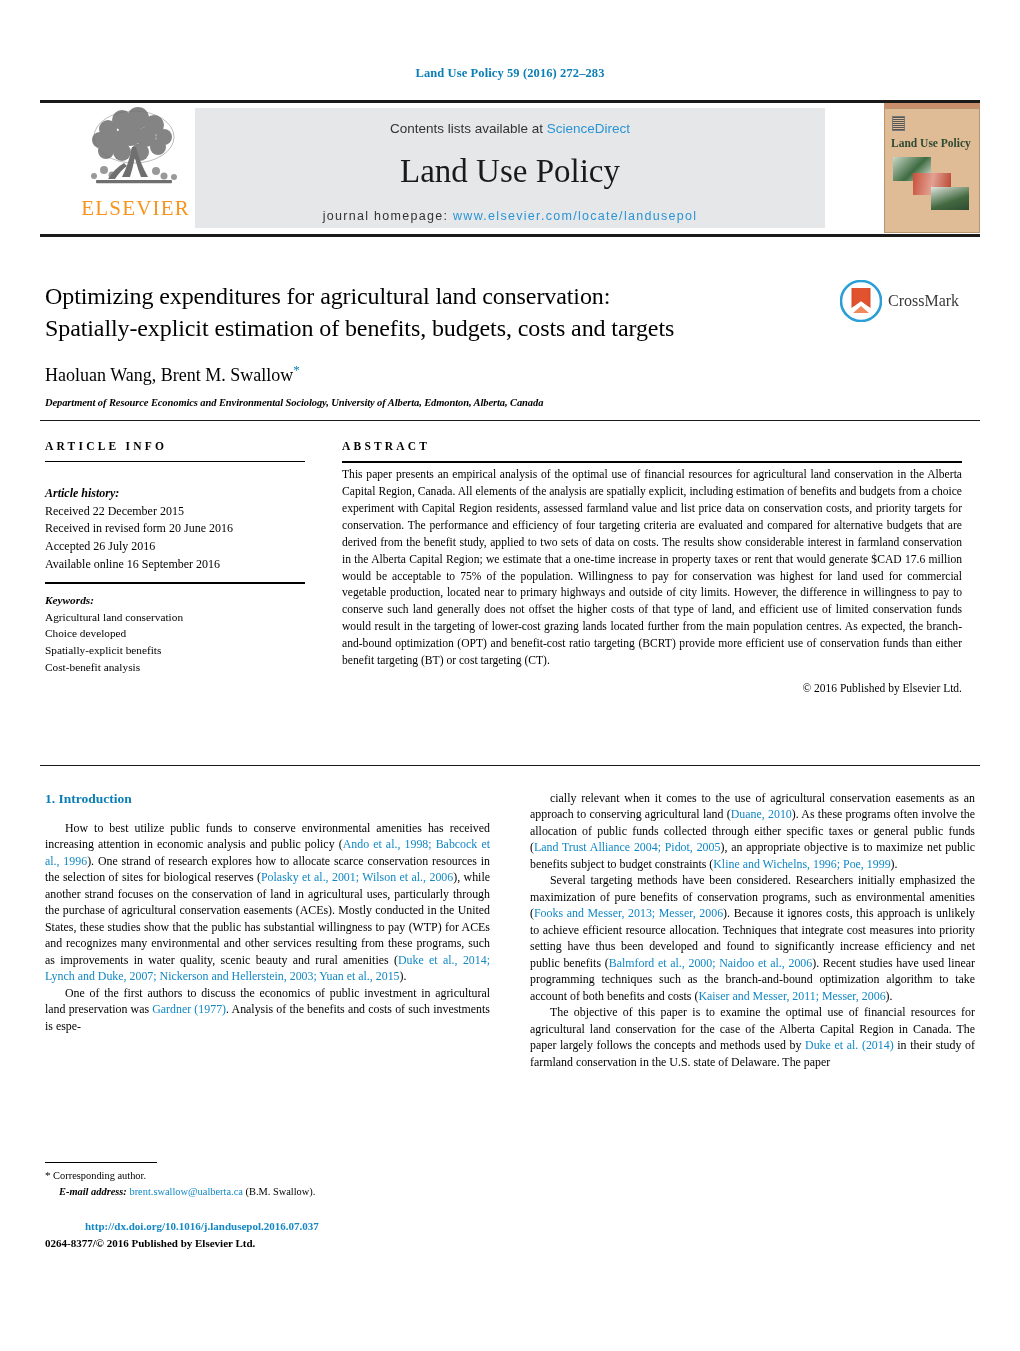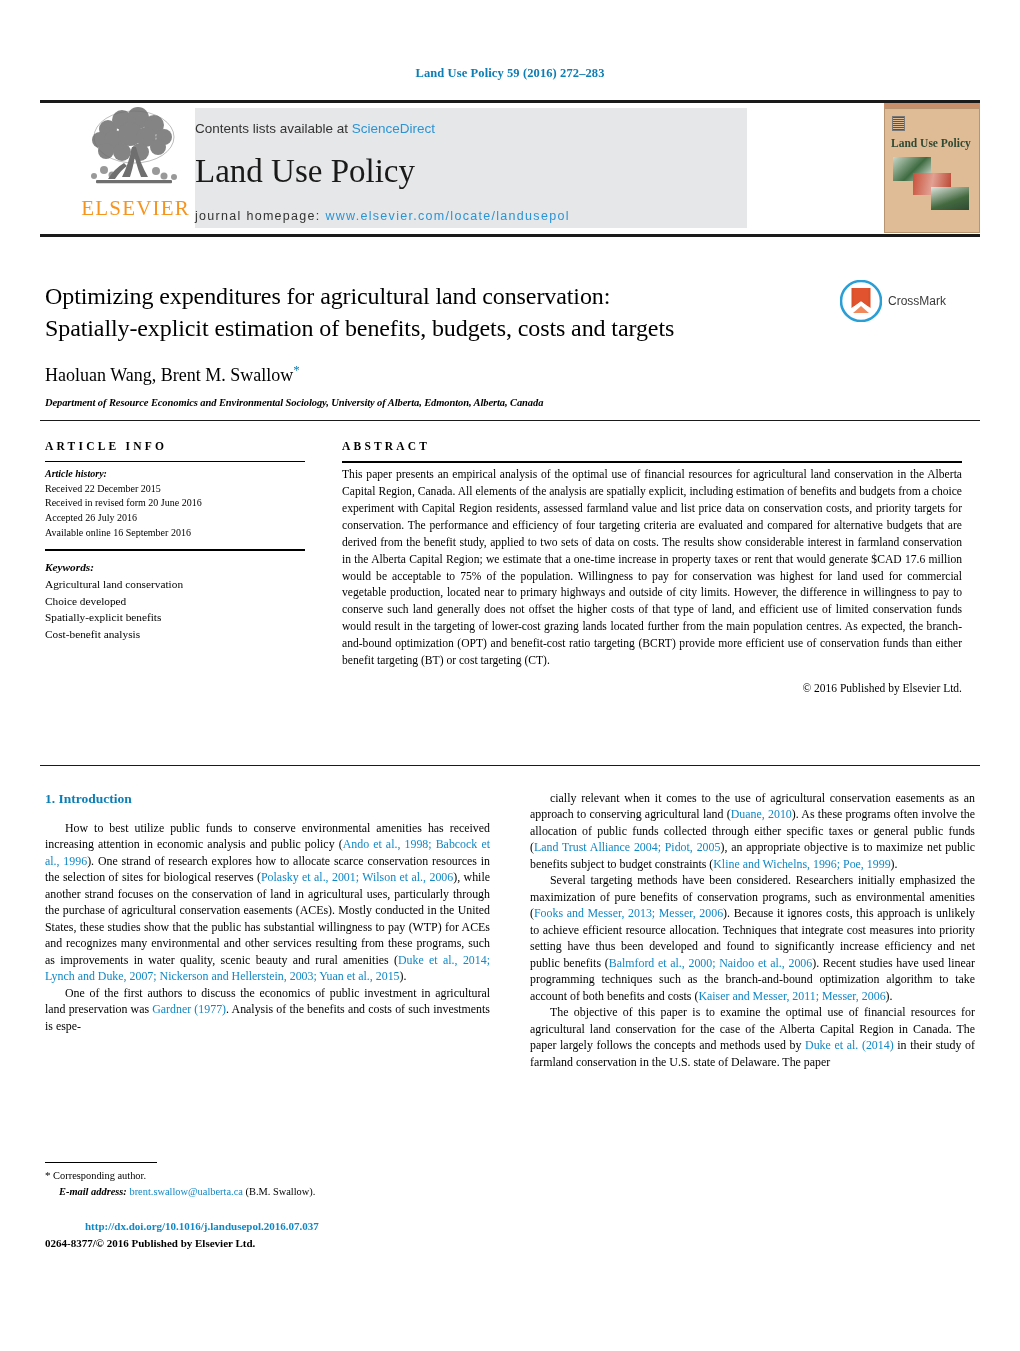--- a/index.html
+++ b/index.html
@@ -37,22 +37,23 @@
     display:flex; flex-direction:column; align-items:flex-end; justify-content:flex-start;
   }
   .tree-svg { display:block; }
   .elsevier-word {
     font-family:"Liberation Serif", serif;
     font-size:21px; letter-spacing:1.2px; color:#F7941E; font-weight:400;
     margin-top:1px;
   }
 
   .journal-band {
-    position:absolute; left:155px; top:5px; width:552px; height:120px;
+    position:absolute; left:155px; top:5px; width:630px; height:120px;
     background:#e6e7e8;
+    text-align:center;
   }
   .contents-line {
     margin-top:13px; font-size:13.5px; font-family:"Liberation Sans", sans-serif;
     color:#333;
   }
   .contents-line .sd { color:#2a94d6; }
   .journal-title {
     margin-top:17px;
     font-family:"Liberation Serif", serif;
     font-size:33px; color:#1a1a1a; font-weight:400;
@@ -104,37 +105,37 @@
   .authors .star { color:#0b7eb5; font-size:13px; vertical-align:super; }
   .affil {
     margin-top:11px; font-size:10.5px; font-style:italic; font-weight:bold;
     font-family:"Liberation Serif", serif; letter-spacing:-.1px;
   }
 
   .crossmark {
     position:absolute; right:40px; top:278px; width:140px; height:46px;
     display:flex; align-items:center; gap:6px;
   }
-  .cm-label { font-family:Liberation Sans, sans-serif; font-size:12px; color:#3a3a3a; }
+  .cm-label { font-family:Liberation Serif, serif; font-size:16px; color:#3a3a3a; }
 
   .title-rule { position:absolute; left:40px; top:420px; width:940px; height:1px; background:#1a1a1a; }
 
   
   .info-col { position:absolute; left:45px; top:440px; width:260px; }
   .abs-col  { position:absolute; left:342px; top:440px; width:620px; }
 
   .sec-head {
     font-family:"Liberation Serif", serif;
     font-size:11.5px; font-weight:bold; letter-spacing:3.2px; color:#000;
     text-transform:uppercase;
   }
   .thin-rule { height:1px; background:#000; margin-top:9px; }
   .thick-rule { height:2px; background:#000; margin-top:9px; }
 
-  .hist-block { margin-top:5px; font-size:10px; line-height:1.47; }
+  .hist-block { margin-top:23px; font-size:12px; line-height:1.47; }
   .hist-block .lbl { font-style:italic; font-weight:bold; }
   .kw-block { margin-top:8px; font-size:11.3px; line-height:1.47; }
   .kw-block .lbl { font-style:italic; font-weight:bold; }
 
   .abstract-text {
     margin-top:4px;
     font-size:11.6px; line-height:1.46; text-align:justify;
     hyphens:auto;
   }
   .copyright {

